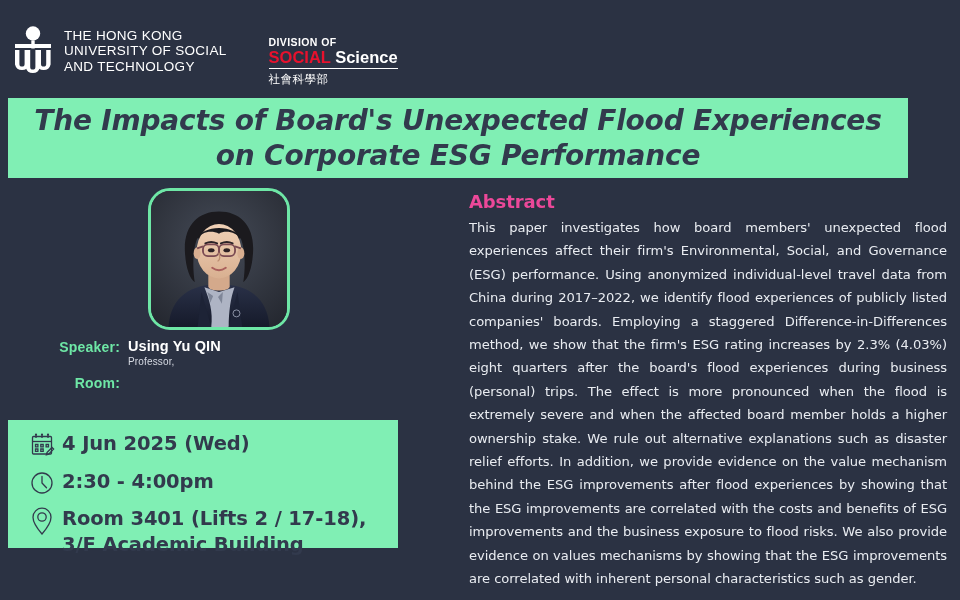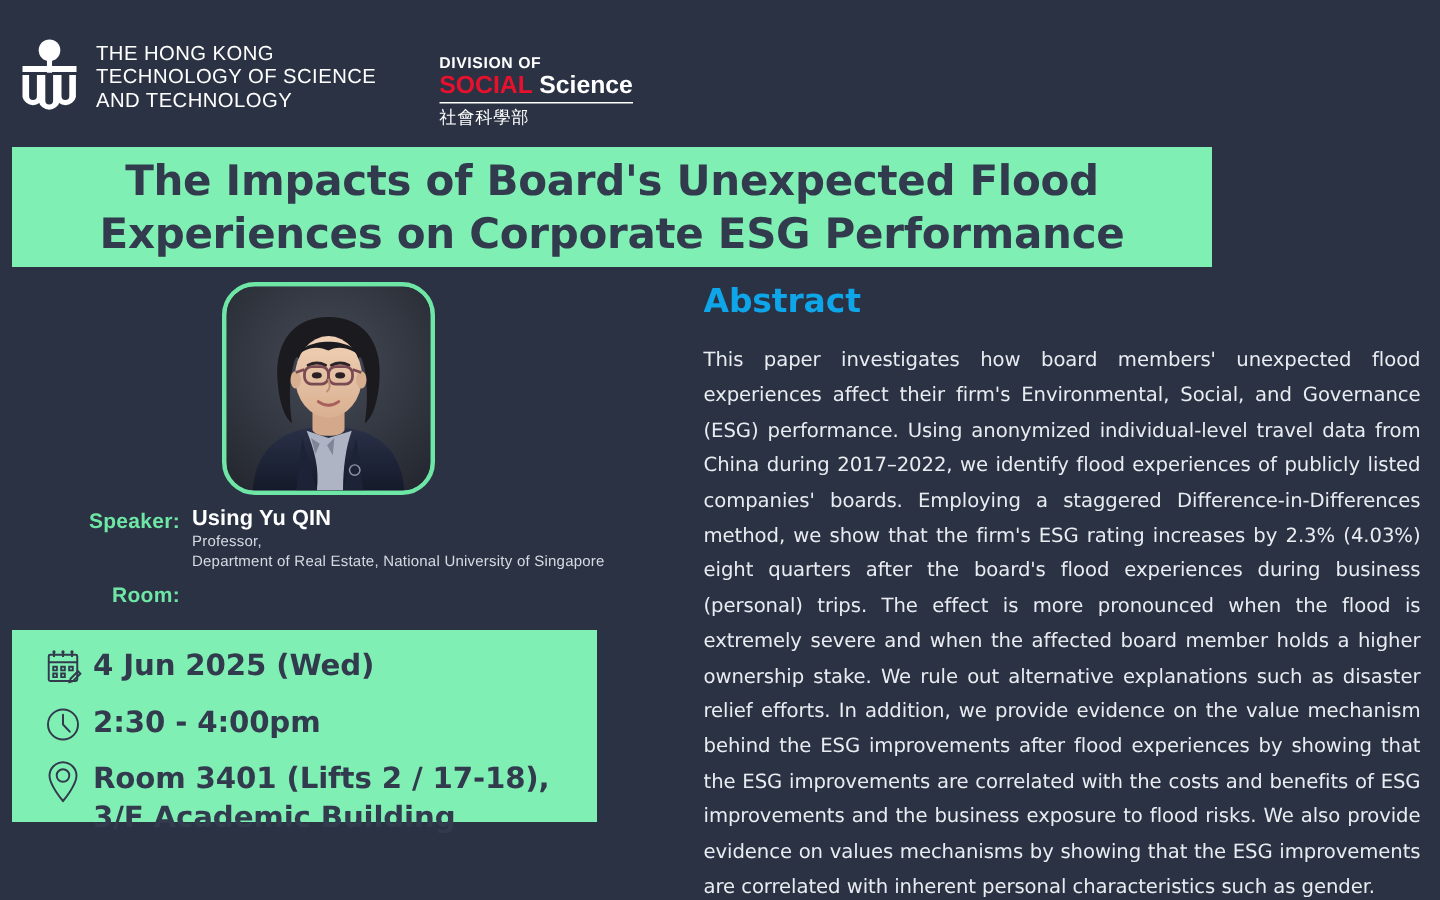--- a/index.html
+++ b/index.html
@@ -76,28 +76,29 @@
     line-height: 16px;
     margin-top: 2px;
     letter-spacing: 0.5px;
   }
 
   
   .title-banner {
     position: absolute;
     left: 8px;
     top: 98px;
-    width: 800px;
+    width: 900px;
     height: 80px;
     background: #80efb4;
     display: flex;
     align-items: center;
     justify-content: flex-end;
     box-sizing: border-box;
     padding: 0 18px;
+    font-style: italic;
   }
   .title-text {
     font-family: "DejaVu Sans", sans-serif;
     font-weight: bold;
     font-size: 28px;
     line-height: 35px;
     color: #323a4d;
     text-align: center;
     letter-spacing: -0.2px;
   }
@@ -205,24 +206,24 @@
   
   .abstract {
     position: absolute;
     left: 469px;
     top: 190px;
     width: 478px;
   }
   .abstract-title {
     font-family: "DejaVu Sans", sans-serif;
     font-weight: bold;
-    font-size: 22px;
+    font-size: 18px;
     line-height: 24px;
-    color: #0ea5e9;
-    margin-bottom: 15px;
+    color: #ec4899;
+    margin-bottom: 2px;
     letter-spacing: -0.1px;
   }
   .abstract-body {
     font-family: "DejaVu Sans", sans-serif;
     font-size: 13.1px;
     line-height: 23.4px;
     color: #e9ecf1;
     text-align: justify;
     text-justify: inter-word;
     letter-spacing: -0.05px;
@@ -244,21 +245,21 @@
           <path d="M22 20 H39 V24 H22 Z" fill="#ffffff"></path>
           <path d="M19.3 16.5 h3.4 v8 h-3.4 z" fill="#ffffff"></path>
 
           <path d="M3 26 h4.4 v14 a2.6 2.6 0 0 0 5.2 0 V26 h4.4 v14.6 a7.2 7.2 0 0 1 -14 0 Z" fill="#ffffff"></path>
           <path d="M13.8 26 h4.4 v17 a2.6 2.6 0 0 0 5.2 0 V26 h4.4 v17.6 a7.2 7.2 0 0 1 -14 0 Z" fill="#ffffff"></path>
           <path d="M24.6 26 h4.4 v14 a2.6 2.6 0 0 0 5.2 0 V26 h4.4 v14.6 a7.2 7.2 0 0 1 -14 0 Z" fill="#ffffff"></path>
         </svg>
       </span>
       <div class="hkust-words">
         <div>THE HONG KONG</div>
-        <div>TECHNOLOGY OF SCIENCE</div>
+        <div>UNIVERSITY OF SOCIAL</div>
         <div>AND TECHNOLOGY</div>
       </div>
     </div>
 
     <div class="dss-logo">
       <div class="dss-l1">DIVISION OF</div>
       <div class="dss-l2"><span class="dss-red">SOCIAL</span> <span>Science</span></div>
       <div class="dss-l3">社會科學部</div>
     </div>
 
@@ -327,21 +328,20 @@
       </svg>
     </div>
 
     <div class="people">
 
       <div class="person-row">
         <div class="person-label">Speaker:</div>
         <div class="person-body">
           <div class="person-name">Using Yu QIN</div>
           <div class="person-aff">Professor,</div>
-          <div class="person-aff">Department of Real Estate, National University of Singapore</div>
         </div>
       </div>
 
       <div class="person-row">
         <div class="person-label">Room:</div>
       </div>
 
     </div>
   </div>
 

